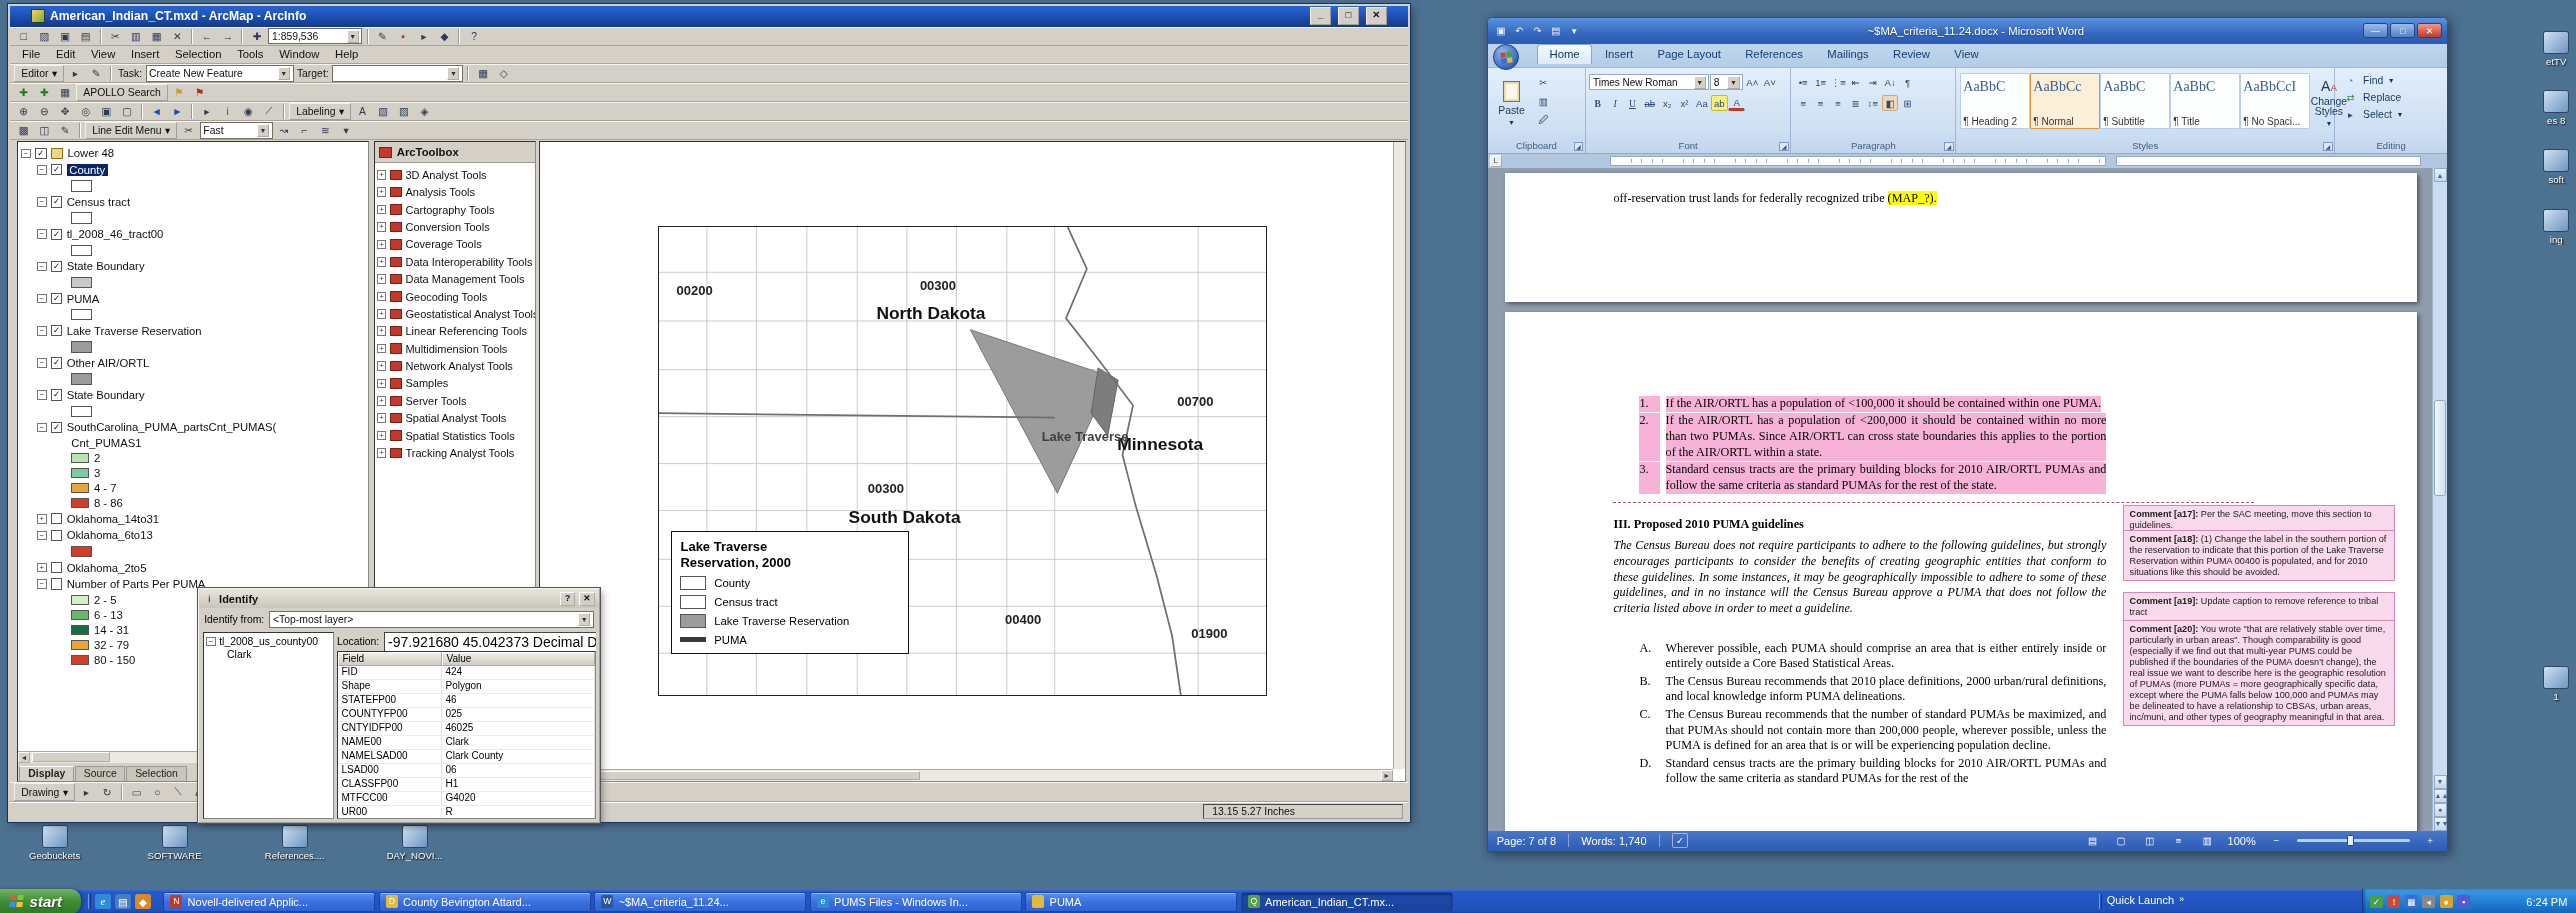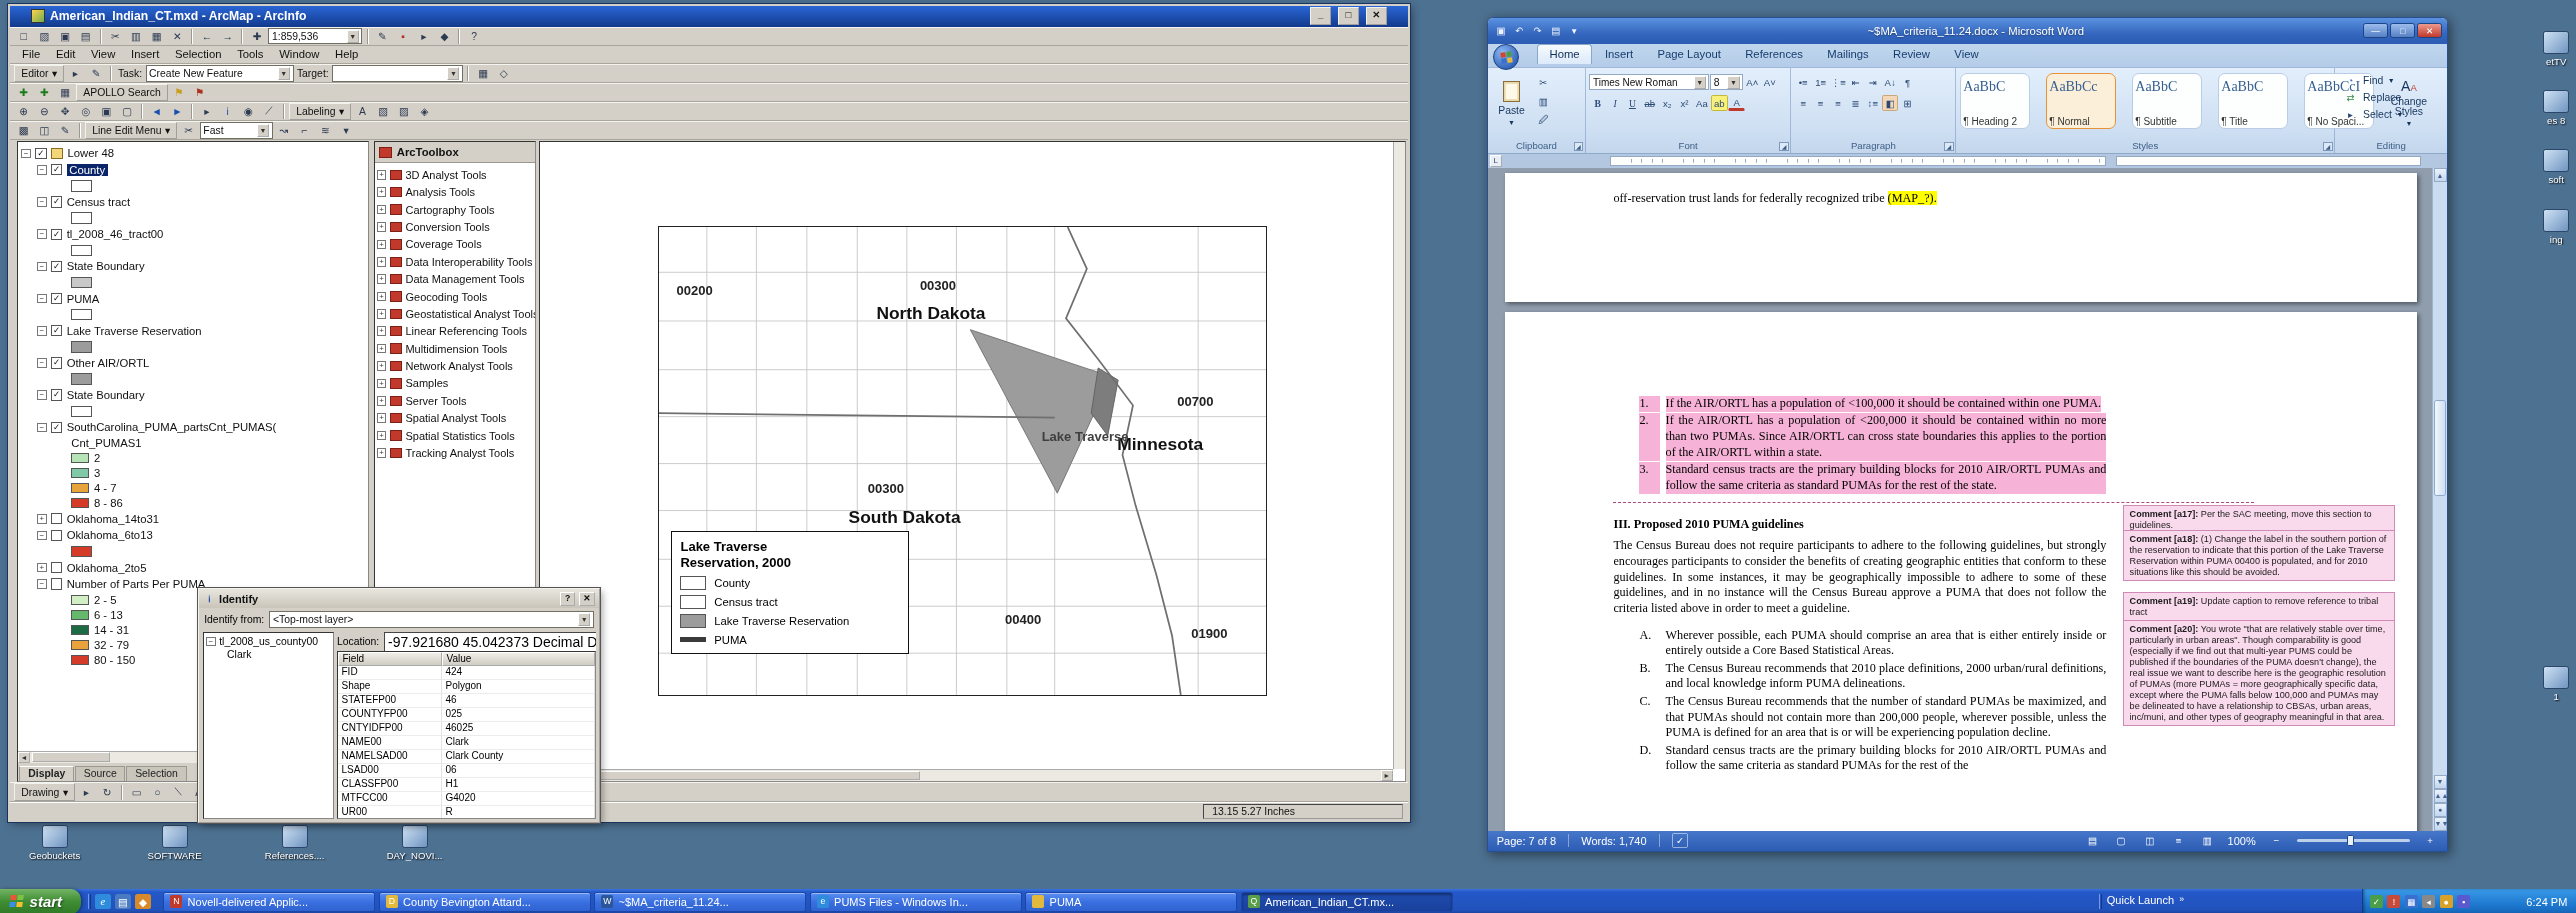--- a/index.html
+++ b/index.html
@@ -98,21 +98,21 @@
   .orb-flower i { width:5.2px; height:5.2px; display:block; }
   .w-tab { font-size:11.3px; color:#163d6e; padding:3.5px 11.3px 4.4px; border-radius:3.5px 3.5px 0 0; }
   .w-tab.active { background:linear-gradient(180deg,#f6fafd,#dceafa); border:0.9px solid #8aa8cc; border-bottom:none; font-weight:normal; color:#0f2e57; }
   .w-ribbon { height:87px; background:linear-gradient(180deg,#e2eefb,#cfe0f3 70%,#c3d6ec); border-top:0.9px solid #9db8d9; border-bottom:0.9px solid #8fa9c9; display:flex; flex:none; }
   .rgroup { position:relative; border-right:0.9px solid rgba(120,150,190,.55); padding:3.5px 3.5px 14px; }
   .rg-label { position:absolute; left:0; right:0; bottom:1.7px; text-align:center; font-size:9.6px; color:#3e5f87; }
   .rg-launcher { position:absolute; right:1.7px; bottom:1.7px; width:9.6px; height:9.6px; border:0.9px solid #7d98ba; font-size:6.1px; line-height:7.8px; text-align:center; color:#3e5f87; background:#dce9f7; }
   .rbtn-big { width:40px; height:64px; display:flex; flex-direction:column; align-items:center; justify-content:center; gap:2.6px; border:0.9px solid transparent; border-radius:2.6px; font-size:10.4px; color:#17365d; }
   .mini { width:16.5px; height:15.7px; display:grid; place-items:center; font-size:9.6px; color:#2c4a74; border:0.9px solid transparent; border-radius:1.7px; }
   .rrow { display:flex; align-items:center; gap:0.9px; height:21px; }
-  .style-chip { width:70px; height:56px; background:#fdfefe; border:0.9px solid #b9cde6; border-radius:7px; margin-right:16px; padding:3.5px 2.6px 1.7px; display:flex; flex-direction:column; justify-content:space-between; }
+  .style-chip { width:70px; height:56px; background:#fdfefe; border:0.9px solid #b9cde6; border-radius:1px; margin-right:0; padding:3.5px 2.6px 1.7px; display:flex; flex-direction:column; justify-content:space-between; }
   .style-chip.selected { border:1.7px solid #e8923a; background:#fcefd9; }
   .chip-sample { font-family:"Liberation Serif", serif; font-size:14px; color:#365f91; line-height:17.4px; }
   .chip-name { font-size:10px; color:#333; white-space:nowrap; overflow:hidden; }
   .edit-row { display:flex; align-items:center; gap:4.4px; font-size:10.4px; color:#17365d; height:17.4px; padding:0 3.5px; }
   .w-ruler { height:14px; background:#b4c7e0; position:relative; flex:none; }
   .ruler-band { position:absolute; left:122px; right:341px; top:1.7px; bottom:1.7px; background:#fdfdfb; background-image:repeating-linear-gradient(90deg, transparent 0 9.6px, #93a9c4 9.6px 10.4px); background-size:100% 45%; background-position:0 55%; background-repeat:no-repeat; border:0.9px solid #93a9c4; }
   .ruler-band2 { position:absolute; right:26px; width:305px; top:1.7px; bottom:1.7px; background:#fdfdfb; border:0.9px solid #93a9c4; }
   .tabsel { position:absolute; left:1.7px; top:0.9px; width:12.2px; height:12.2px; background:#e8eef7; border:0.9px outset #fff; font-size:7.8px; line-height:10.4px; text-align:center; color:#444; }
 
   .w-doc { flex:1; position:relative; background:#8f9dad; overflow:hidden; }
@@ -120,21 +120,21 @@
   #page1 { top:5.2px; height:129px; }
   #page1 .p1line { padding:17.4px 0 0 108px; font-family:"Liberation Serif", serif; font-size:12.2px; color:#000; }
   .hl-yellow { background:#ffff00; }
   #page2 { top:144px; height:522px; }
   .p2inner { position:absolute; left:108px; top:84px; width:493px; font-family:"Liberation Serif", serif; font-size:12.2px; line-height:15.7px; color:#000; }
   .numrow, .letrow { display:flex; gap:5.2px; margin:0 0 1.7px 26px; text-align:justify; }
   .numrow .n, .letrow .n { width:21px; flex:none; }
   .hl-pink { background:#f6b3d7; }
   .anchor-line { border-top:1.3px dashed #a84c7f; width:calc(100% + 148px); margin:8.7px 0 14px; }
   .doc-h { font-weight:bold; margin-bottom:5.2px; }
-  .doc-p { text-align:justify; margin-bottom:11px; }
+  .doc-p { text-align:justify; margin-bottom:24px;font-style:italic; }
   #doc-comments { position:absolute; left:618px; top:0; width:272px; }
   .comment-box { position:absolute; left:0; width:100%; background:#f9d9ec; border:0.9px solid #cf8ab5; padding:2.6px 5.2px; font-size:9.1px; line-height:11px; color:#1a1a1a; font-family:"Liberation Sans", sans-serif; }
   .comment-box b { font-weight:bold; }
   .w-scroll { position:absolute; right:0; top:0; bottom:0; width:15px; background:#cbdcf0; border-left:0.9px solid #9db4d0; display:flex; flex-direction:column; align-items:center; }
   .w-sb-btn { width:13px; height:14px; background:linear-gradient(180deg,#eaf2fb,#c3d7ee); border:0.9px solid #93a9c4; font-size:7px; color:#44618a; display:grid; place-items:center; flex:none; }
   .w-sb-thumb { width:11.3px; height:96px; background:linear-gradient(90deg,#f3f8fd,#cfe0f2); border:0.9px solid #8fa9c9; border-radius:2.6px; margin-top:218px; }
 
   .w-status { height:20px; background:linear-gradient(180deg,#4677c9,#2d5cb4); border-radius:0; display:flex; align-items:center; color:#fff; font-size:11px; padding:0 8.7px; gap:12.2px; flex:none; }
   .ws-sep { width:0.9px; height:12.2px; background:rgba(255,255,255,.4); }
   .zoom-slider { width:113px; height:2.6px; background:#bcd0ea; position:relative; border-radius:1.7px; }

